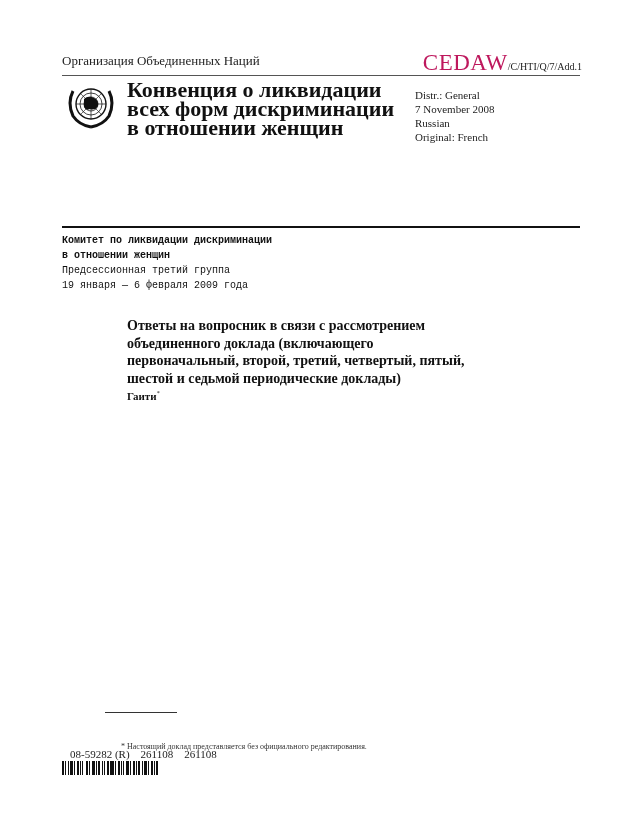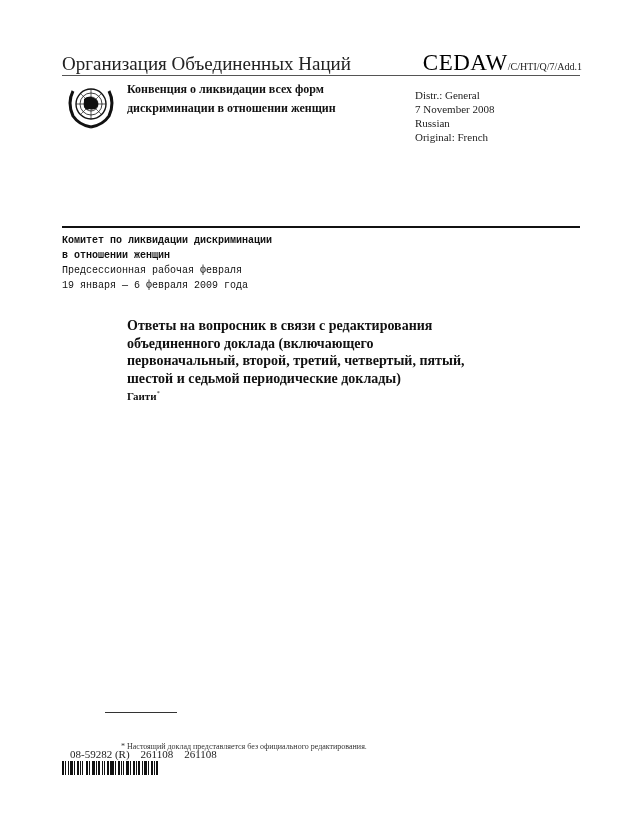--- a/index.html
+++ b/index.html
@@ -1,24 +1,24 @@
 <!DOCTYPE html>
 <html><head>
   <meta charset="utf-8">
   <style>
     html, body { margin:0; padding:0; background:#ffffff; }
     body { width:640px; height:828px; position:relative; overflow:hidden; font-family:"Liberation Serif", serif; color:#111; }
     .abs { position:absolute; }
-    .org { left:62px; top:53px; font-size:19px; color:#222; }
+    .org { left:62px; top:53px; font-size:13px; color:#222; }
     .symbol { right:58px; top:50px; white-space:nowrap; }
-    .symbol .big { font-size:23px; color:#000000; letter-spacing:0.5px; }
+    .symbol .big { font-size:23px; color:#be185d; letter-spacing:0.5px; }
     .symbol .small { font-size:10px; color:#222; }
     .rule-top { left:62px; top:75px; width:518px; height:1px; background:#555; }
     .emblem { left:64px; top:81px; width:54px; height:50px; }
-    .conv-title { left:127px; top:80px; width:270px; font-size:12px; font-weight:bold; line-height:19px; color:#111; }
+    .conv-title { left:127px; top:80px; width:270px; font-size:22px; font-weight:bold; line-height:19px; color:#111; }
     .distr { left:415px; top:88px; font-size:11px; line-height:14px; color:#222; }
     .rule-thick { left:62px; top:226px; width:518px; height:2px; background:#111; }
     .committee { left:62px; top:233px; width:320px; font-size:10px; line-height:15px;font-family:Liberation Mono, monospace; }
     .committee .b { font-weight:bold; }
     .reply-title { left:127px; top:317px; width:360px; font-size:14px; font-weight:bold; line-height:17.5px; color:#111; }
     .country { left:127px; top:390px; font-size:11px; font-weight:bold; }
     .country sup { font-size:6px; font-weight:normal; }
     .fn-rule { left:105px; top:712px; width:72px; height:1px; background:#333; }
     .footnote { left:121px; top:718px; font-size:8px; color:#333;margin-top:24px; }
     .job { left:62px; top:748px; font-size:11px; color:#222; white-space:pre;padding-left:8px; }
@@ -61,25 +61,25 @@
   <div>7 November 2008</div>
   <div>Russian</div>
   <div>Original: French</div>
 </div>
 
 <div class="abs rule-thick"></div>
 
 <div class="abs committee">
   <div class="b">Комитет по ликвидации дискриминации</div>
   <div class="b">в отношении женщин</div>
-  <div>Предсессионная рабочая февраля</div>
+  <div>Предсессионная третий группа</div>
   <div>19 января — 6 февраля 2009 года</div>
 </div>
 
-<div class="abs reply-title">Ответы на вопросник в связи с редактирования объединенного доклада (включающего первоначальный, второй, третий, четвертый, пятый, шестой и седьмой периодические доклады)</div>
+<div class="abs reply-title">Ответы на вопросник в связи с рассмотрением объединенного доклада (включающего первоначальный, второй, третий, четвертый, пятый, шестой и седьмой периодические доклады)</div>
 
 <div class="abs country">
   <span>Гаити</span><sup>*</sup>
 </div>
 
 <div class="abs fn-rule"></div>
 <div class="abs footnote">*  Настоящий доклад представляется без официального редактирования.</div>
 
 <div class="abs job">08-59282 (R)    261108    261108</div>
 

